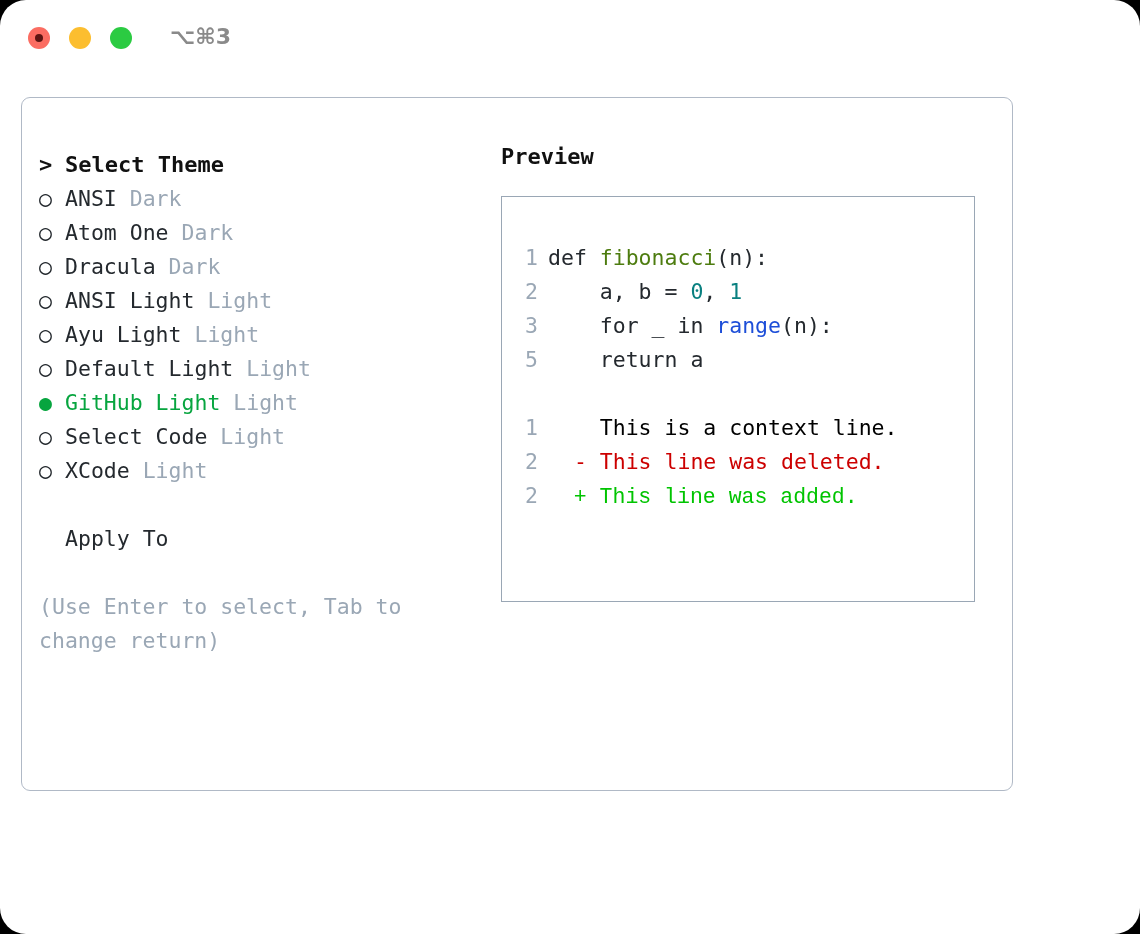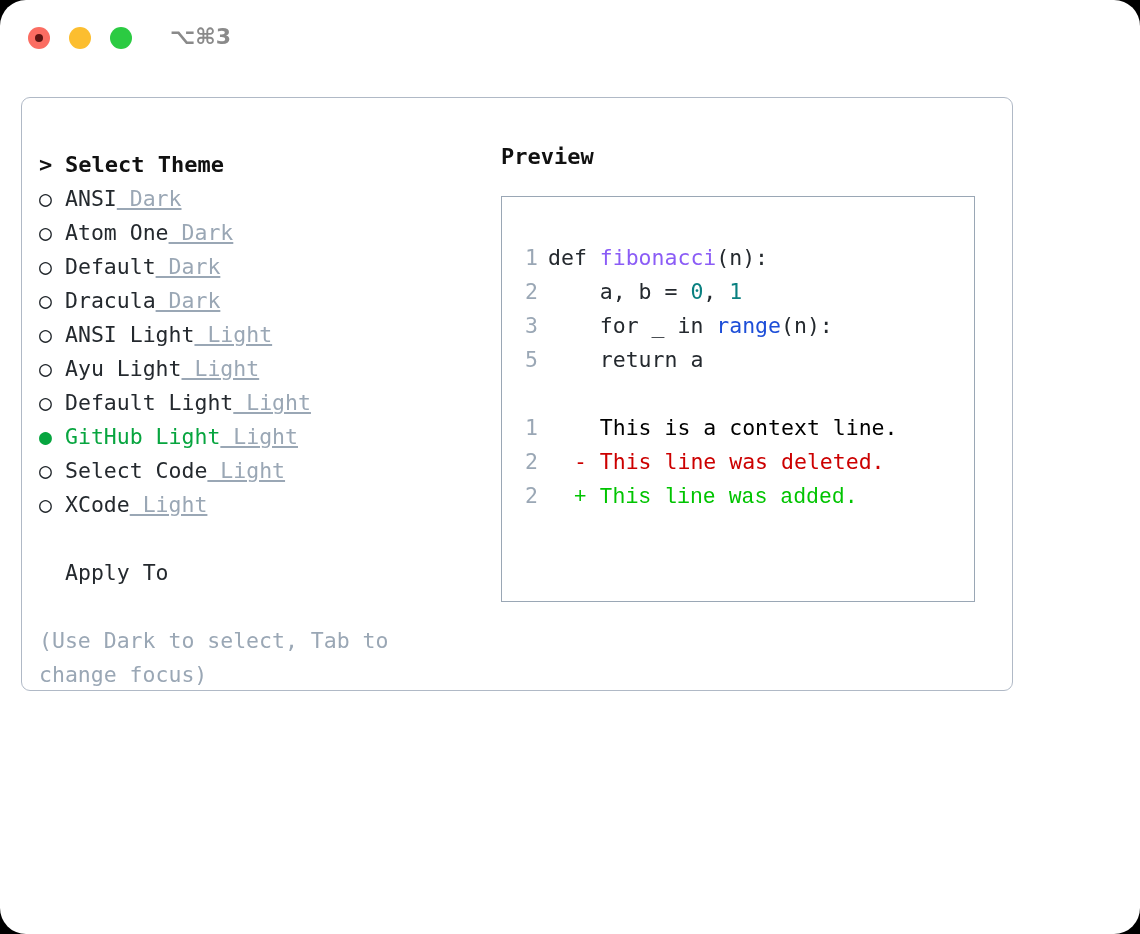--- a/index.html
+++ b/index.html
@@ -62,21 +62,21 @@
     color: #8a8a8a;
     letter-spacing: 0px;
     font-family: "DejaVu Sans", "Liberation Sans", sans-serif;
   }
 
   
   .panel {
     position: absolute;
     left: 21px; top: 97px;
     width: 992px;
-    height: 594px;
+    height: 694px;
     border: 1.5px solid #b0b9c6;
     border-radius: 9px;
     background: #ffffff;
     box-sizing: border-box;
   }
 
   
   .left-col {
     position: absolute;
     left: 17px;
@@ -96,21 +96,20 @@
     text-align: left;
   }
   .header-row {
     font-weight: bold;
     color: #111111;
     font-size: 22px;
   }
   .theme-name { }
   .badge {
     color: #9aa7b5;
-    text-decoration: underline;
   }
   .row.selected .marker,
   .row.selected .theme-name { color: #07a53f; }
   .row.selected .badge { color: #9aa7b5; }
 
   .section-gap { height: 34px; }
 
   .section-title {
     height: 34px;
     line-height: 34px;
@@ -155,21 +154,21 @@
     white-space: pre;
     color: #24292e;
   }
   .lineno {
     display: inline-block;
     width: 22px;
     text-align: right;
     color: #9aa7b5;
     margin-right: 10px;
   }
-  .tok-func  { color: #8b5cf6; }
+  .tok-func  { color: #4d7c0f; }
   .tok-num   { color: #0a8080; }
   .tok-call  { color: #1d4ed8; }
   .diff-gap  { height: 34px; }
   .diff-ctx  { color: #000000; }
   .diff-del  { color: #cc0000; }
   .diff-add  { color: #00c400; font-family: Liberation Mono, monospace; }
 </style>
 </head>
 <body>
 
@@ -188,36 +187,35 @@
 
     <div class="left-col">
 
       <div class="row header-row">
         <span class="marker">&gt;</span><span>Select Theme</span>
       </div>
 
       <div id="theme-list">
           <div class="row"><span class="marker">○</span><span class="theme-name">ANSI</span><span class="badge"> Dark</span></div>
           <div class="row"><span class="marker">○</span><span class="theme-name">Atom One</span><span class="badge"> Dark</span></div>
-          <div class="row"><span class="marker">○</span><span class="theme-name">Default</span><span class="badge"> Dark</span></div>
           <div class="row"><span class="marker">○</span><span class="theme-name">Dracula</span><span class="badge"> Dark</span></div>
           <div class="row"><span class="marker">○</span><span class="theme-name">ANSI Light</span><span class="badge"> Light</span></div>
           <div class="row"><span class="marker">○</span><span class="theme-name">Ayu Light</span><span class="badge"> Light</span></div>
           <div class="row"><span class="marker">○</span><span class="theme-name">Default Light</span><span class="badge"> Light</span></div>
           <div class="row selected"><span class="marker">●</span><span class="theme-name">GitHub Light</span><span class="badge"> Light</span></div>
           <div class="row"><span class="marker">○</span><span class="theme-name">Select Code</span><span class="badge"> Light</span></div>
           <div class="row"><span class="marker">○</span><span class="theme-name">XCode</span><span class="badge"> Light</span></div>
         </div>
 
       <div class="section-gap"></div>
 
       <div class="section-title">Apply To</div>
 
 
-      <div class="hint">(Use Dark to select, Tab to change focus)</div>
+      <div class="hint">(Use Enter to select, Tab to change return)</div>
     </div>
 
     <div class="right-col">
       <div class="preview-title">Preview</div>
       <div class="preview-box">
         <div id="code-block">
             <div class="code-line"><span class="lineno">1</span><span>def </span><span class="tok-func">fibonacci</span><span>(n):</span></div>
             <div class="code-line"><span class="lineno">2</span><span>    a, b = </span><span class="tok-num">0</span><span>, </span><span class="tok-num">1</span></div>
             <div class="code-line"><span class="lineno">3</span><span>    for _ in </span><span class="tok-call">range</span><span>(n):</span></div>
             <div class="code-line"><span class="lineno">5</span><span>    return a</span></div>

